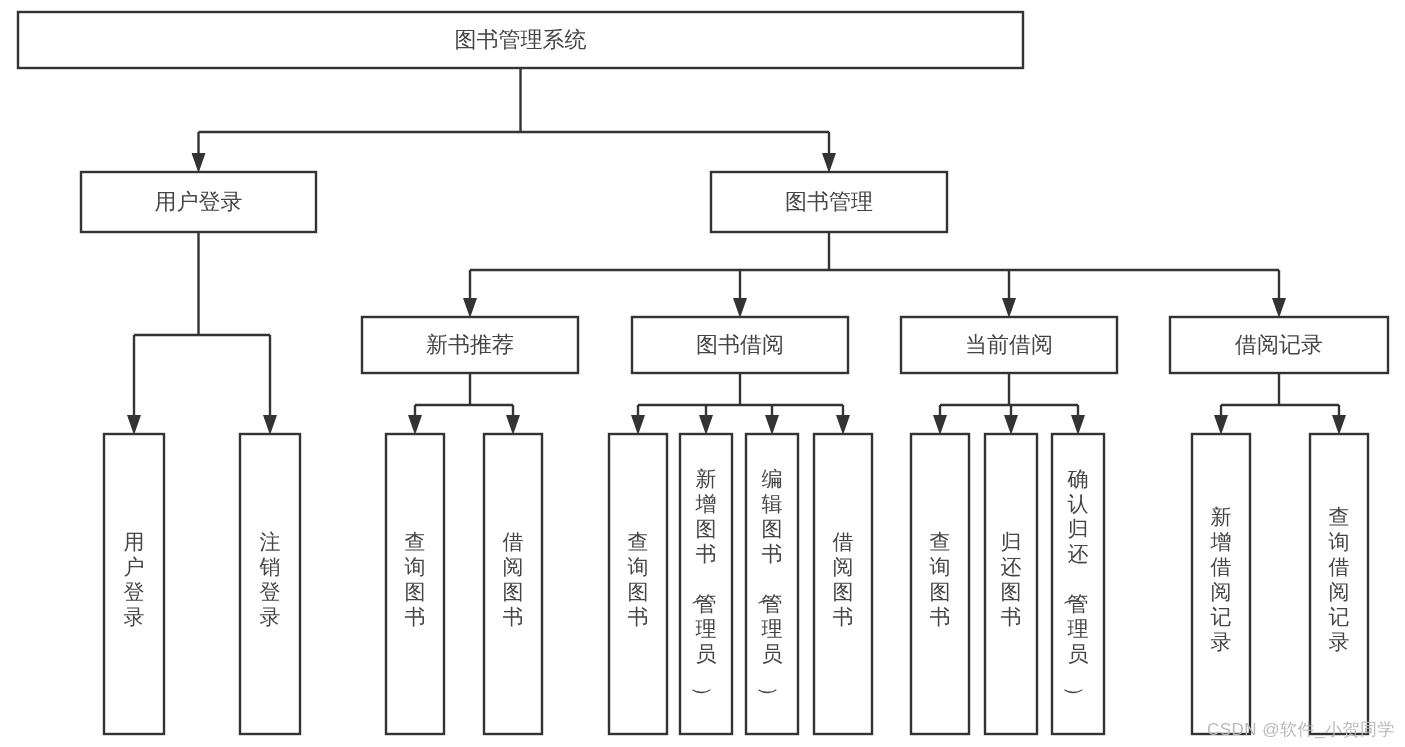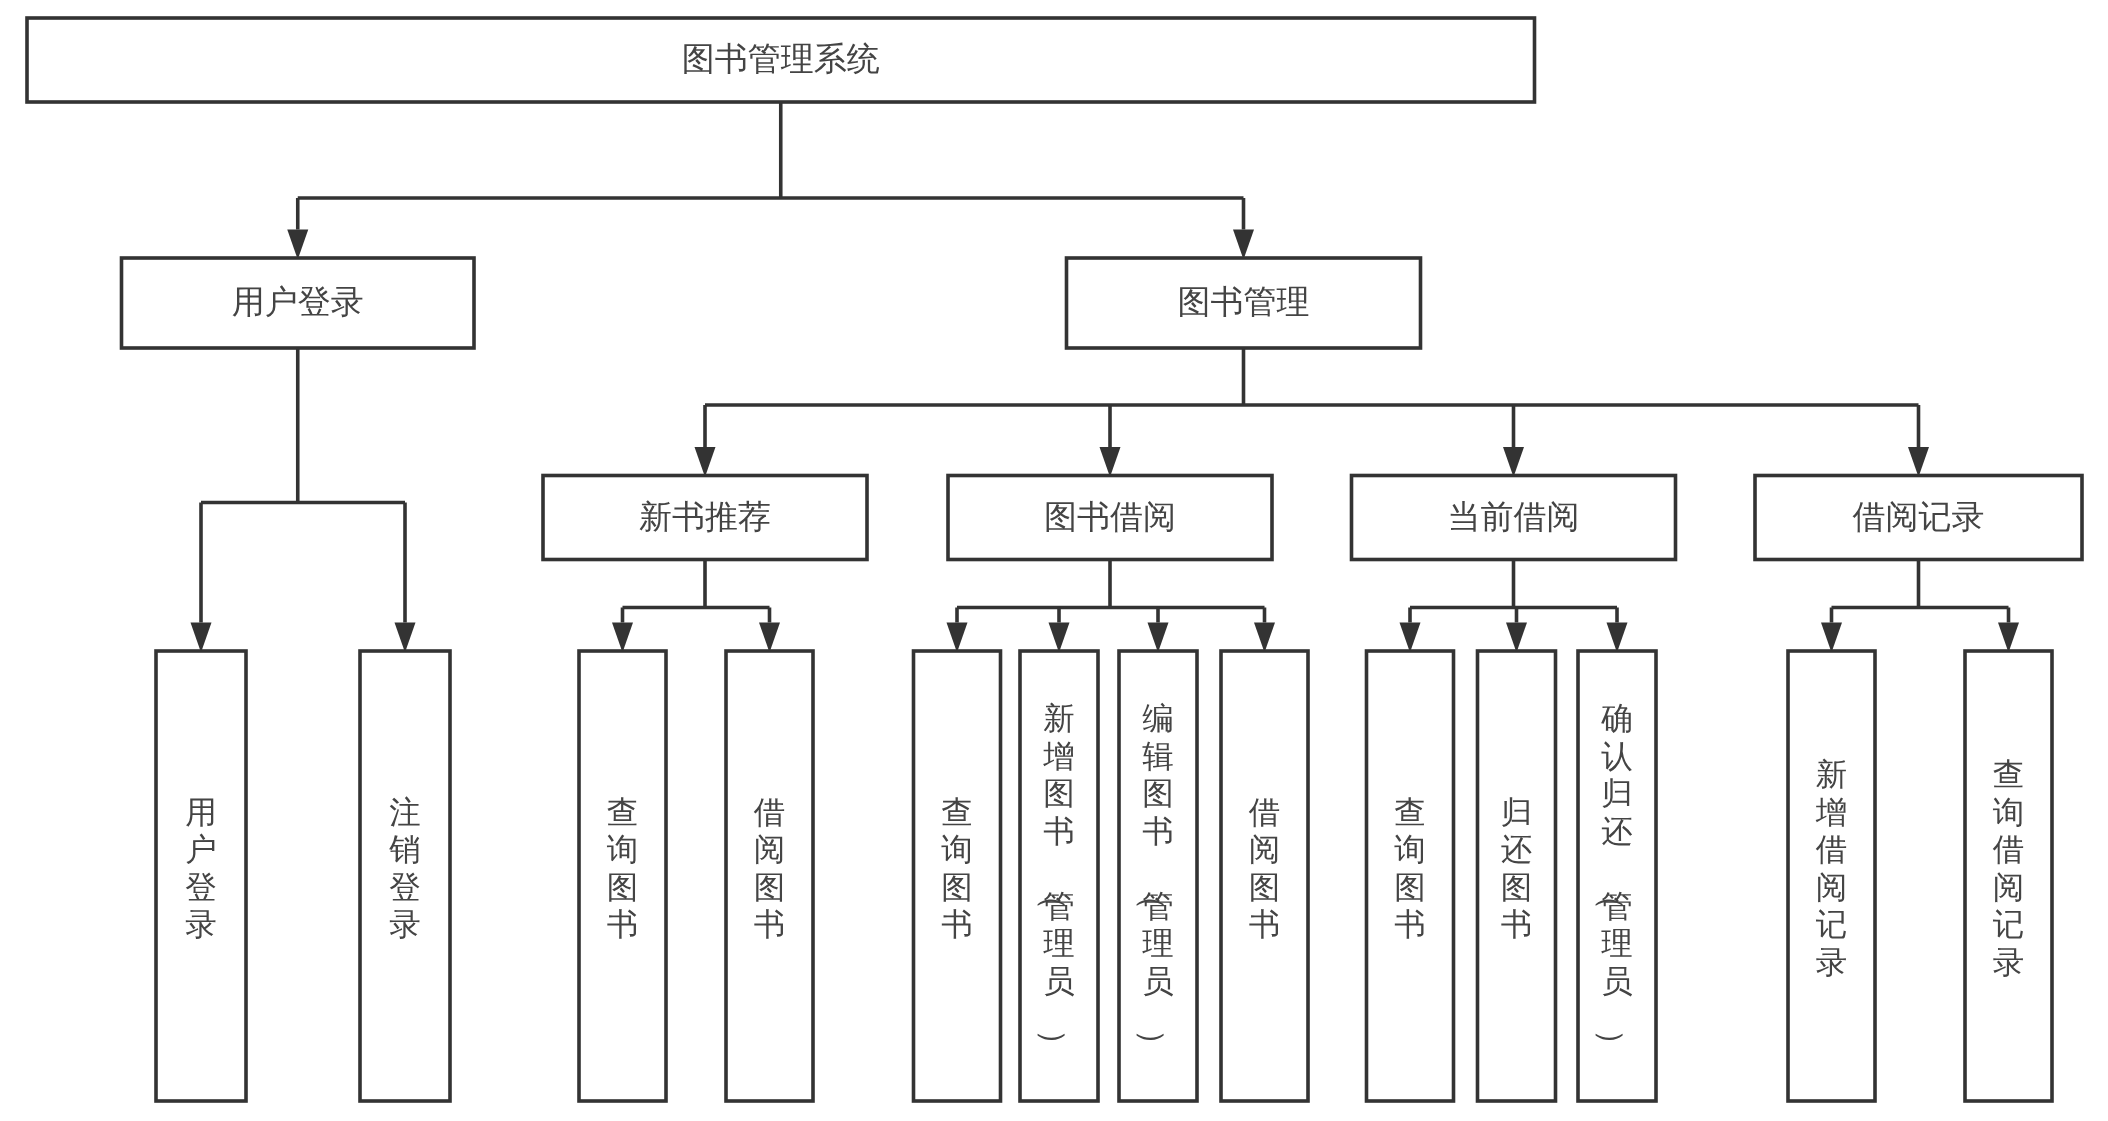--- a/index.html
+++ b/index.html
@@ -200,13 +200,14 @@
         <g>
           <rect x="1192" y="434" width="58" height="300" class="node-box"></rect>
           <text x="1221" y="523.5" class="node-label-vertical"><tspan x="1221" dy="0">新</tspan><tspan x="1221" dy="25">增</tspan><tspan x="1221" dy="25">借</tspan><tspan x="1221" dy="25">阅</tspan><tspan x="1221" dy="25">记</tspan><tspan x="1221" dy="25">录</tspan></text>
         </g>
         <g>
           <rect x="1310" y="434" width="58" height="300" class="node-box"></rect>
           <text x="1339" y="523.5" class="node-label-vertical"><tspan x="1339" dy="0">查</tspan><tspan x="1339" dy="25">询</tspan><tspan x="1339" dy="25">借</tspan><tspan x="1339" dy="25">阅</tspan><tspan x="1339" dy="25">记</tspan><tspan x="1339" dy="25">录</tspan></text>
         </g>
       </g>
     </svg>
+  <div class="watermark">CSDN @软件_小贺同学</div>
 </div>
 
 </body></html>

